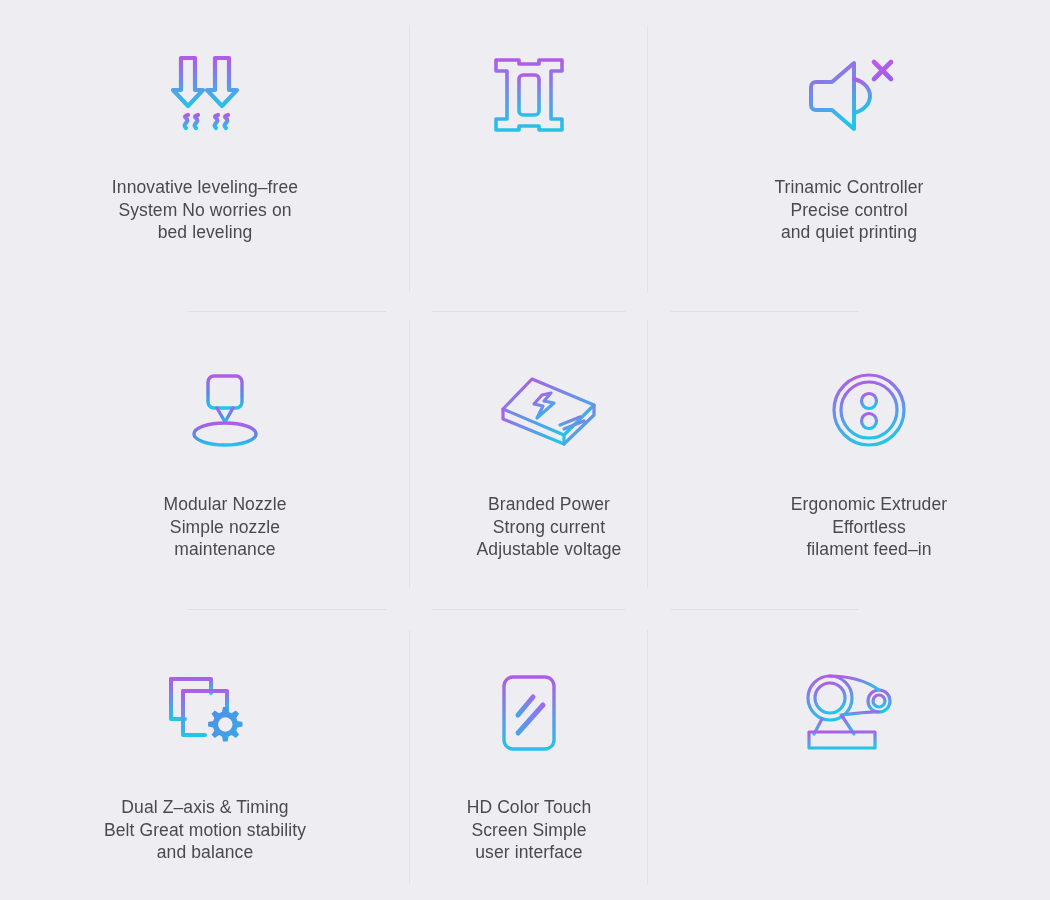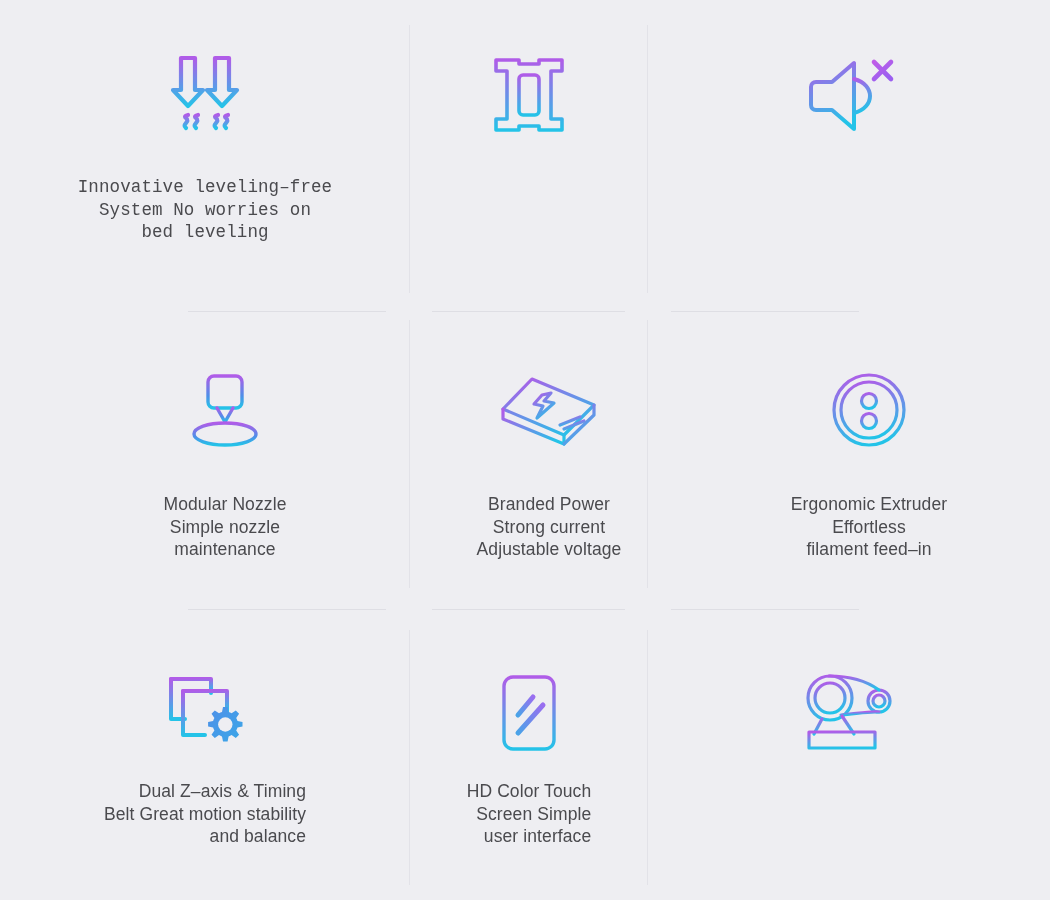--- a/index.html
+++ b/index.html
@@ -80,27 +80,27 @@
     text-align: center;
     color: #4a4a4e;
     font-size: 17.5px;
     line-height: 22.5px;
     letter-spacing: 0.1px;
     white-space: pre-line;
   }
 
   
   .row-0 .icon-wrap { height: 115px; margin-top: 37px; }
-  .row-0 .feature-caption { margin-top: 24px; font-family: Liberation Mono, monospace; }
+  .row-0 .feature-caption { margin-top: 24px; }
 
   .row-1 .icon-wrap { height: 110px; margin-top: 45px; }
   .row-1 .feature-caption { margin-top: 28px; }
 
   .row-2 .icon-wrap { height: 110px; margin-top: 38px; }
-  .row-2 .feature-caption { margin-top: 12px; text-align: right; }
+  .row-2 .feature-caption { margin-top: 28px; }
 </style>
 </head>
 <body>
 
 <div id="feature-grid">
 
   <div class="grid-row row-0">
 
     <div class="feature-cell col-0">
       <div class="icon-wrap">
@@ -169,20 +169,23 @@
           <g stroke="url(#g3)" stroke-width="4" stroke-linecap="round" stroke-linejoin="round" fill="none">
             <path d="M14 28 L30 28 L52 9 L52 75 L30 56 L14 56 C11 56 9 54 9 51 L9 33 C9 30 11 28 14 28 Z"></path>
             <path d="M52 25 C63 28 68 35 68 42 C68 49 63 56 52 59"></path>
           </g>
           <g stroke="url(#g3x)" stroke-width="4.6" stroke-linecap="round">
             <line x1="72" y1="8" x2="89" y2="25"></line>
             <line x1="89" y1="8" x2="72" y2="25"></line>
           </g>
         </svg>
       </div>
+      <div class="feature-caption">Trinamic Controller
+Precise control
+and quiet printing</div>
     </div>
 
   </div>
 
   <div class="grid-row row-1">
 
     <div class="feature-cell col-0">
       <div class="icon-wrap">
         <svg width="84" height="84" viewBox="0 0 84 84" fill="none">
           <defs>

